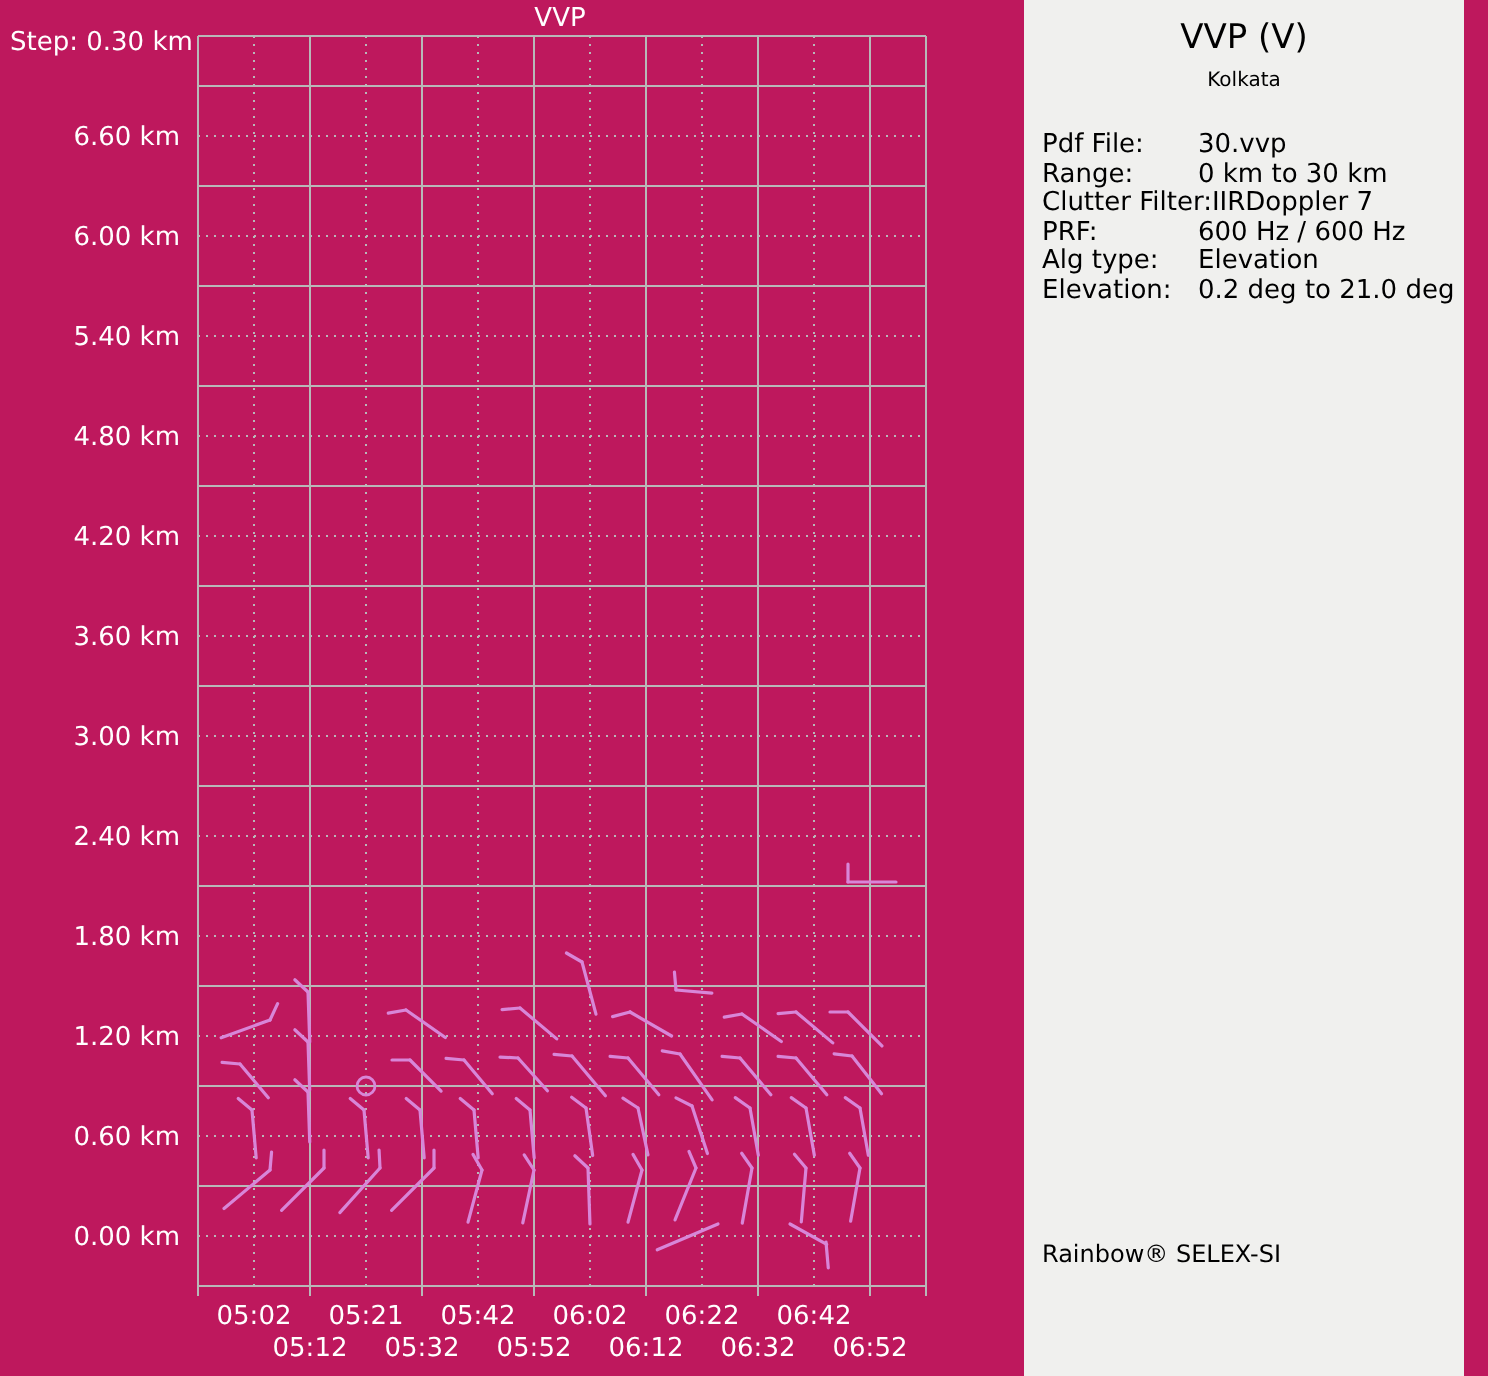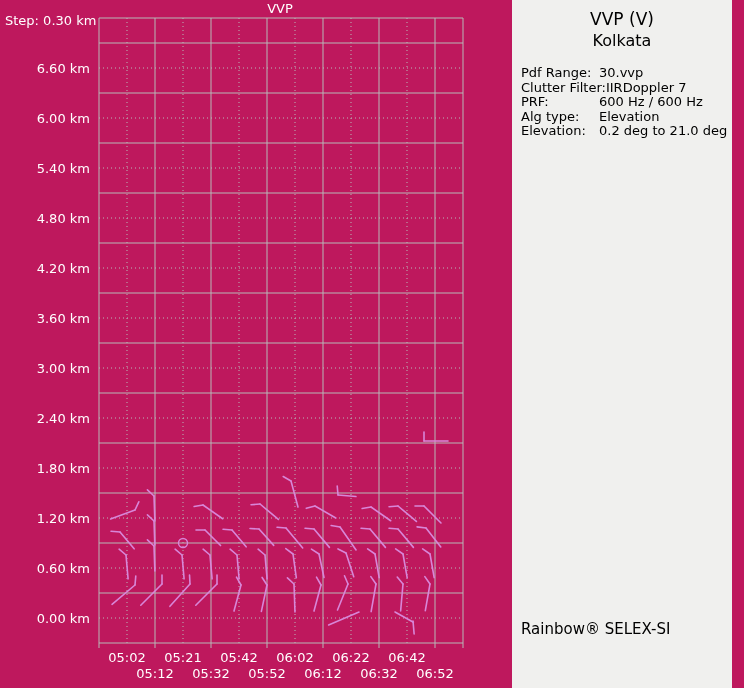--- a/index.html
+++ b/index.html
@@ -8,25 +8,25 @@
     background:#be185d;font-family:"DejaVu Sans",sans-serif;
   }
   .chart-region{position:absolute;left:0;top:0;width:513px;height:688px;}
   .info-panel{
     position:absolute;left:512px;top:0;width:220px;height:688px;
     background:#f0f0ee;color:#000;
   }
   .panel-header{padding-top:10px;text-align:center;line-height:19px;}
   .panel-title{font-size:17px;}
   .panel-datetime{font-size:17px;}
-  .panel-site{font-size:16px;padding-top:2px;}
+  .panel-site{font-size:10px;padding-top:2px;}
   .param-list{position:absolute;left:9px;top:66px;right:2px;font-size:13px;line-height:14.6px;}
   .param-row{white-space:nowrap;}
   .param-label{display:inline-block;min-width:78px;}
-  .panel-footer{position:absolute;left:9px;top:620px;font-size:15px;}
+  .panel-footer{position:absolute;left:9px;top:620px;font-size:12px;}
 </style>
 </head>
 <body>
 
 <div class="app">
 
   <div class="chart-region">
     <svg id="chart-svg" width="513" height="688">
         <line x1="99" y1="18" x2="99" y2="643" stroke="#b8b8b8" stroke-width="1"></line>
         <line x1="99" y1="643" x2="99" y2="648" stroke="#b8b8b8" stroke-width="1"></line>
@@ -300,21 +300,24 @@
   </div>
 
   <div class="info-panel">
     <div class="panel-header">
       <div class="panel-title">VVP (V)</div>
       <div class="panel-site">Kolkata</div>
     </div>
 
     <div class="param-list">
       <div class="param-row">
-        <span class="param-label">Pdf Range:</span><span class="param-value">30.vvp</span>
+        <span class="param-label">Pdf File:</span><span class="param-value">30.vvp</span>
+      </div>
+      <div class="param-row">
+        <span class="param-label">Range:</span><span class="param-value">0 km to 30 km</span>
       </div>
       <div class="param-row">
         <span class="param-label">Clutter Filter:</span><span class="param-value">IIRDoppler 7</span>
       </div>
       <div class="param-row">
         <span class="param-label">PRF:</span><span class="param-value">600 Hz / 600 Hz</span>
       </div>
       <div class="param-row">
         <span class="param-label">Alg type:</span><span class="param-value">Elevation</span>
       </div>

